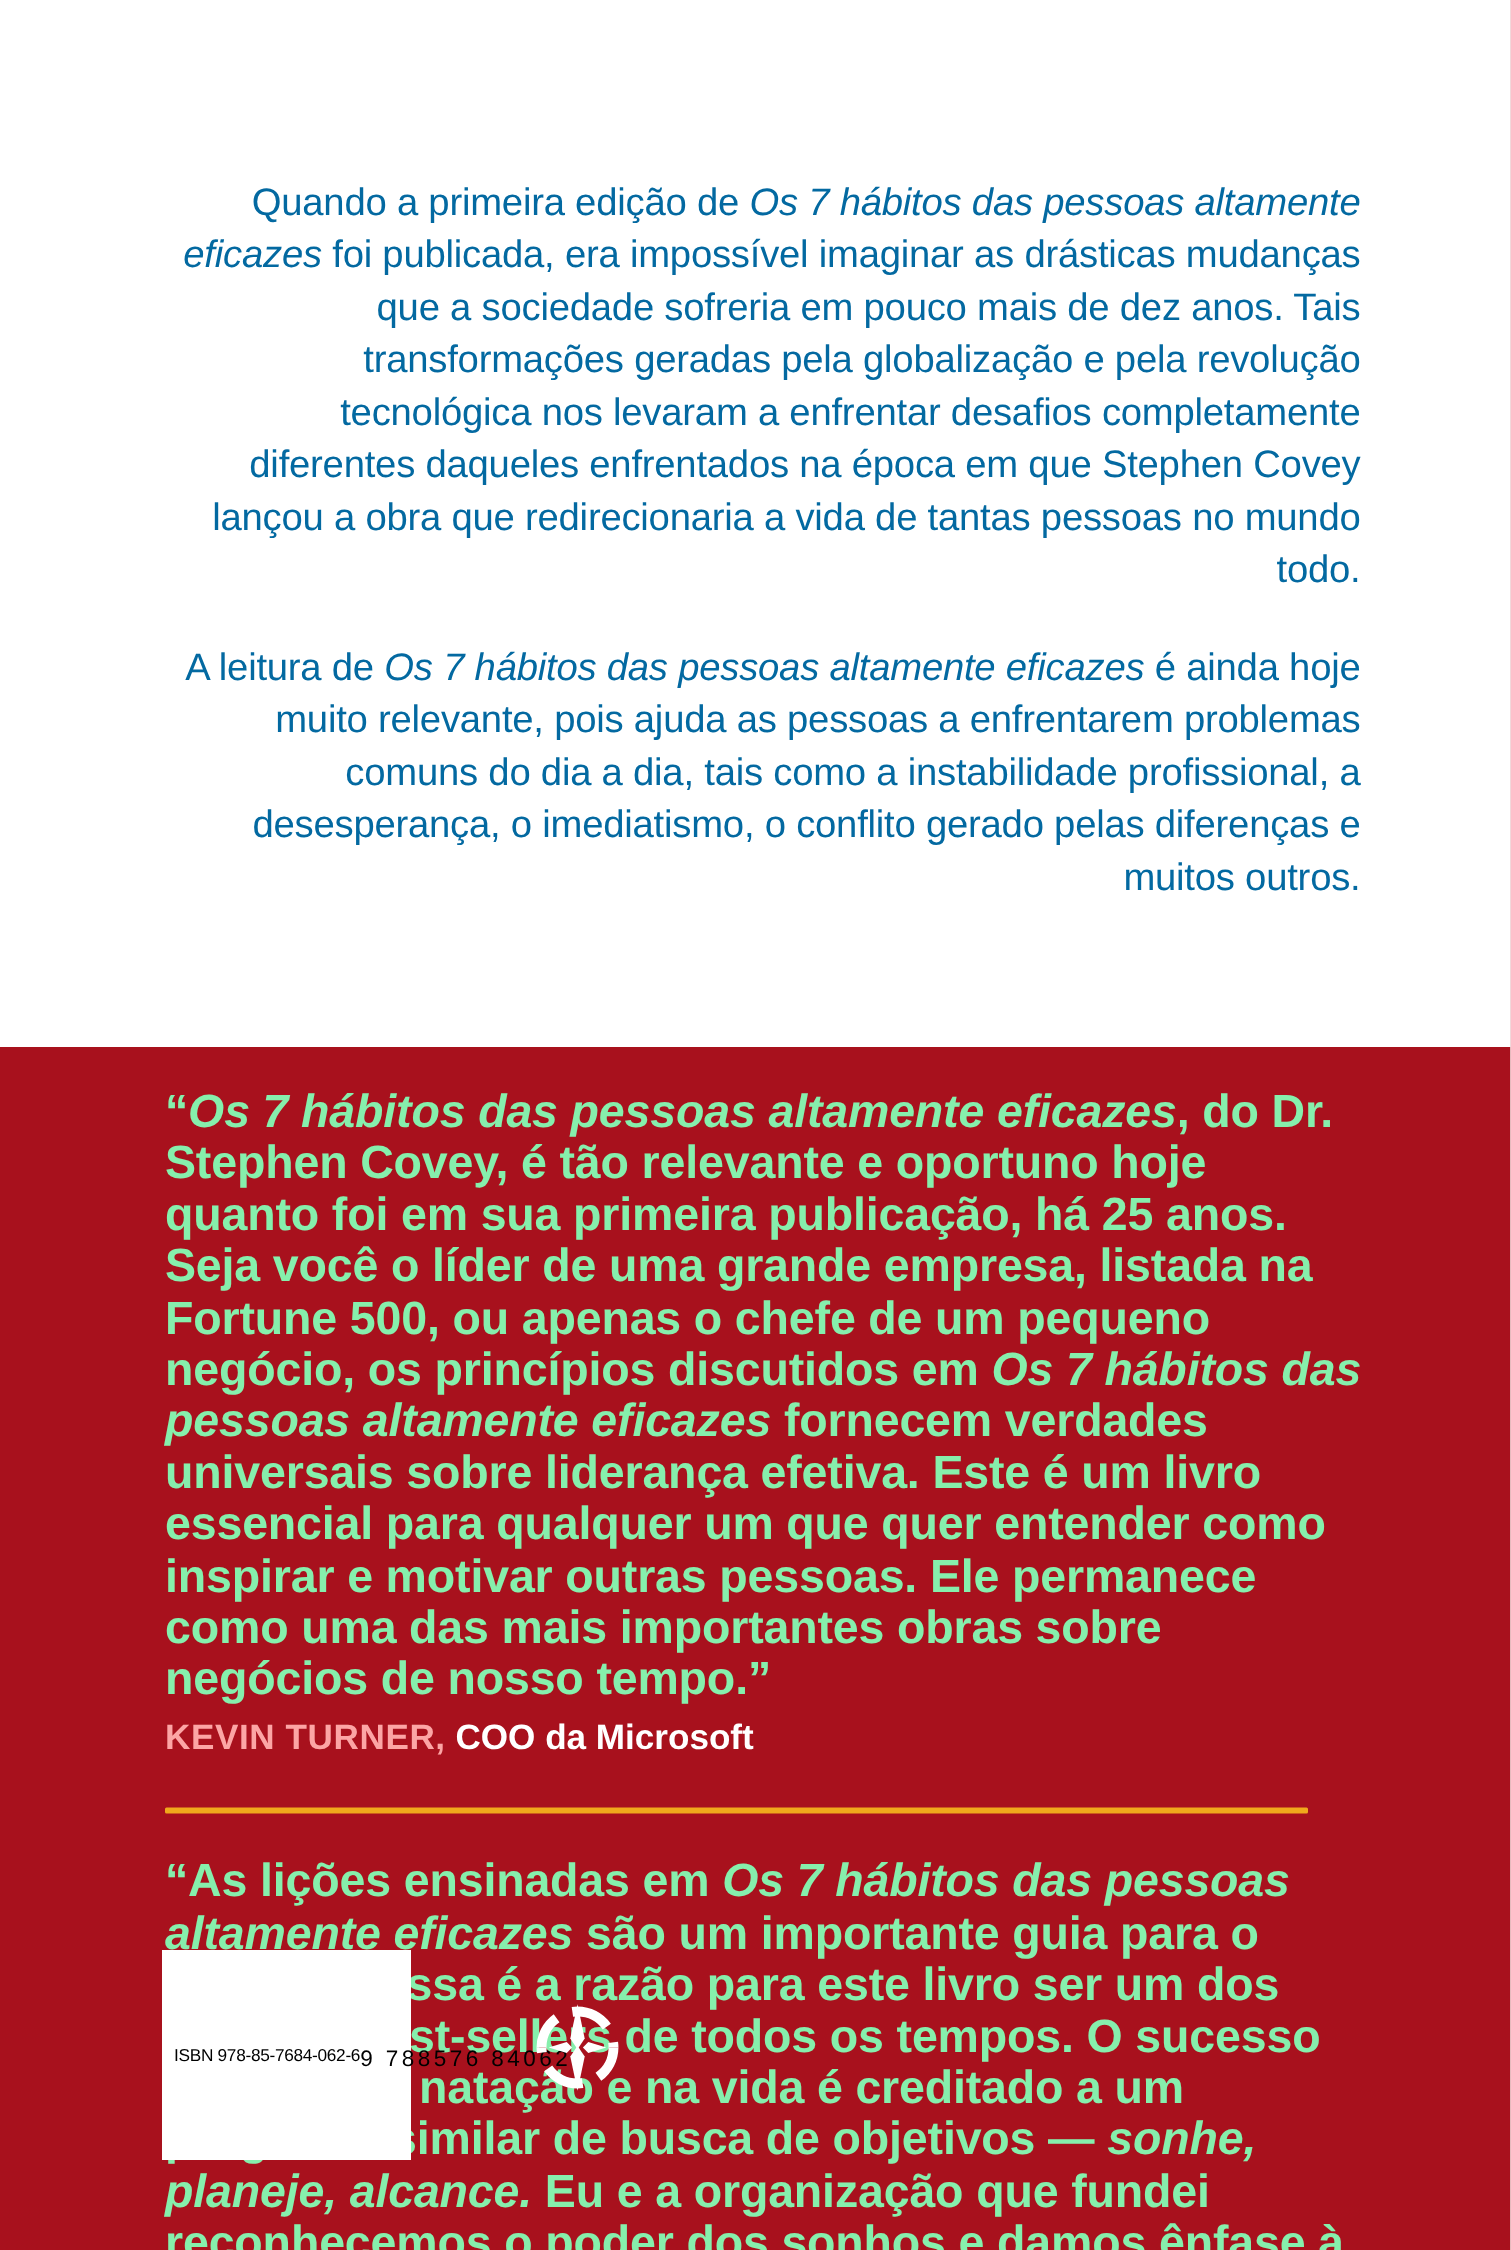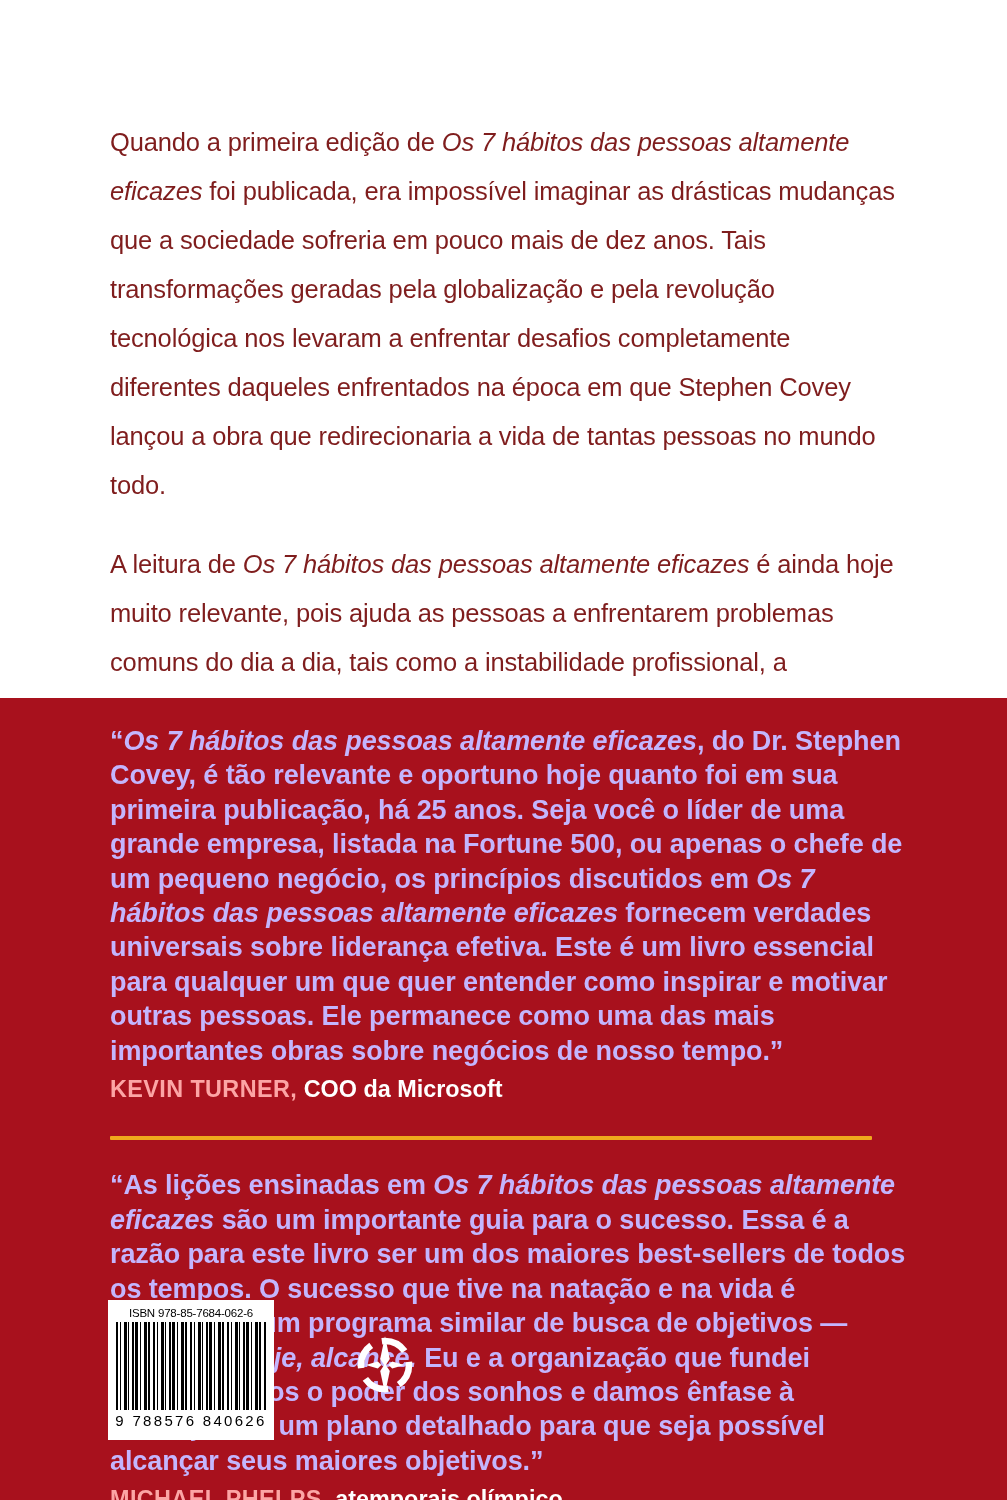--- a/index.html
+++ b/index.html
@@ -22,45 +22,45 @@
   #white-section {
     position: absolute;
     left: 0; top: 0;
     width: 1007px;
     height: 698px;
     background: #ffffff;
     box-sizing: border-box;
     padding: 118px 100px 0 110px;
   }
   .blurb {
-    color: #7f1d1d;
+    color: #0369a1;
     font-family: "Liberation Sans", sans-serif;
     font-size: 25.5px;
-    line-height: 49px;
+    line-height: 35px;
     letter-spacing: -0.15px;
     margin: 0 0 30px 0;
     max-width: 800px;
-    text-align: left;
+    text-align: right;
   }
   .blurb:last-child { margin-bottom: 0; }
   .blurb i { font-style: italic; }
 
   
   #red-section {
     position: absolute;
     left: 0; top: 698px;
     width: 1007px;
     height: 802px;
     background: #a8111d;
     box-sizing: border-box;
     padding: 26px 95px 0 110px;
   }
   .quote {
-    color: #c4b5fd;
-    font-size: 27px;
+    color: #86efac;
+    font-size: 31px;
     line-height: 34.4px;
     letter-spacing: -0.1px;
     margin: 0;
     max-width: 805px;
     font-weight: 600;
   }
   .quote i { font-style: italic; }
   .attribution {
     margin: 4px 0 0 0;
     font-size: 23.4px;
@@ -96,21 +96,21 @@
   #barcode-block {
     position: absolute;
     left: 108px;
     top: 5px;
     width: 166px;
     height: 140px;
     background: #ffffff;
     box-sizing: border-box;
     padding: 6px 8px 4px 8px;
     display: flex;
-    flex-direction: column;
+    flex-direction: row;
     align-items: center;
   }
   #isbn-text {
     font-family: "Liberation Sans", sans-serif;
     font-size: 11.5px;
     color: #000000;
     letter-spacing: -0.2px;
     line-height: 14px;
     white-space: nowrap;
   }

